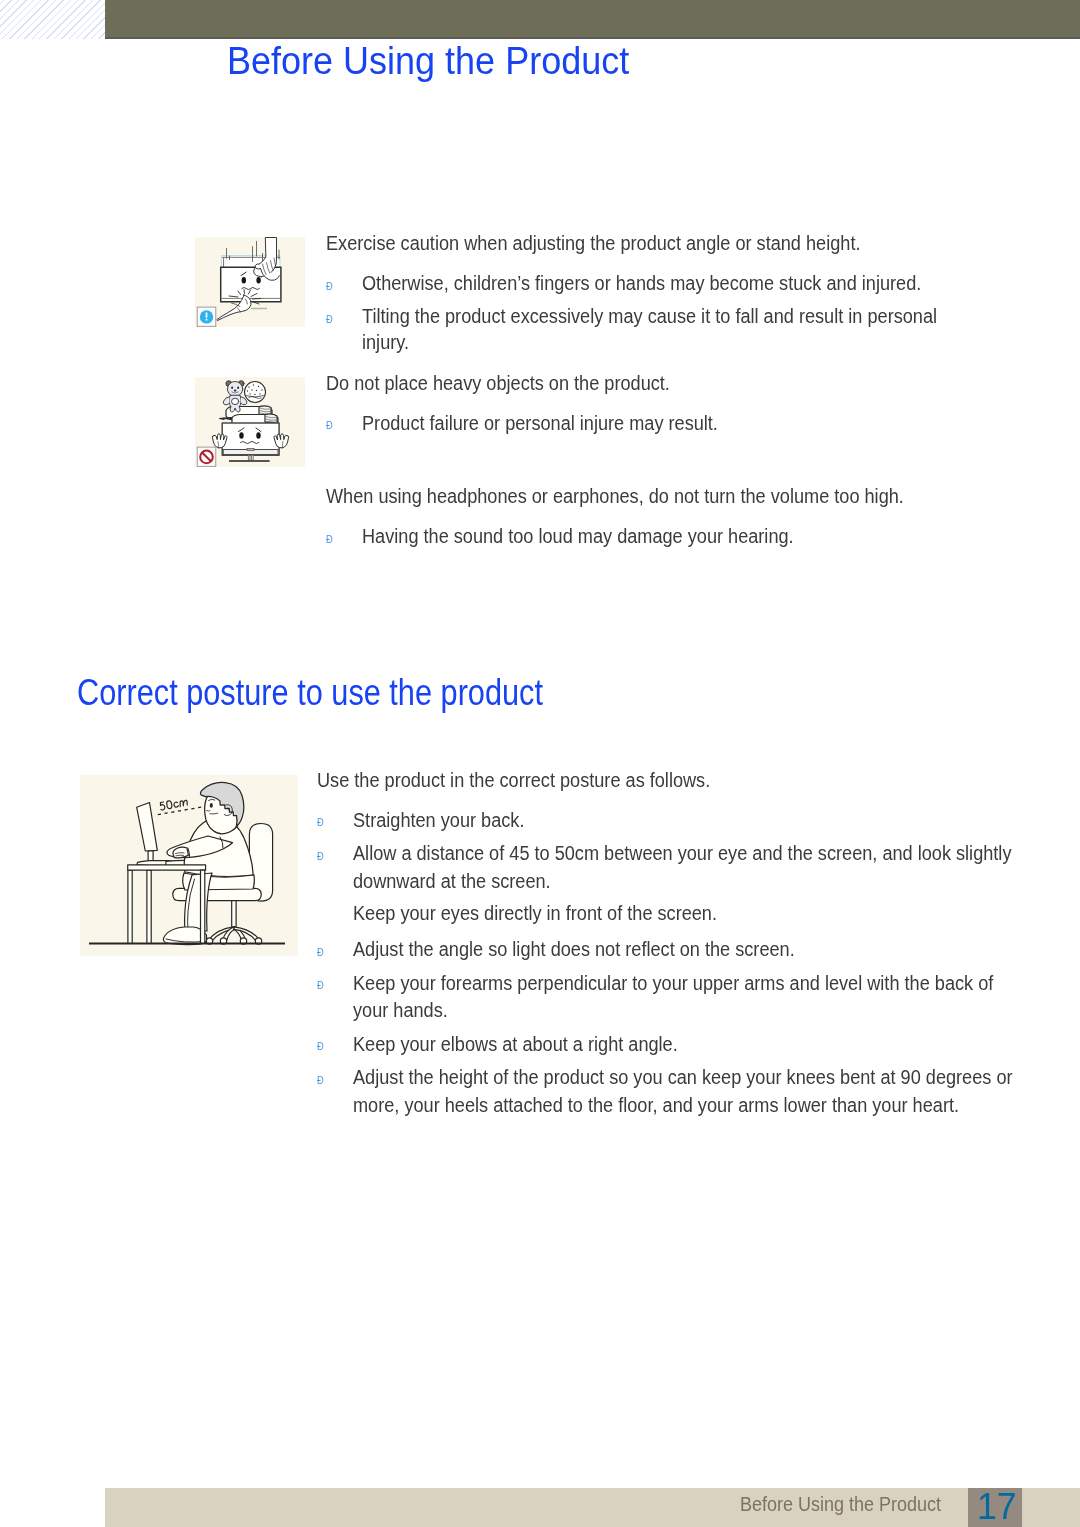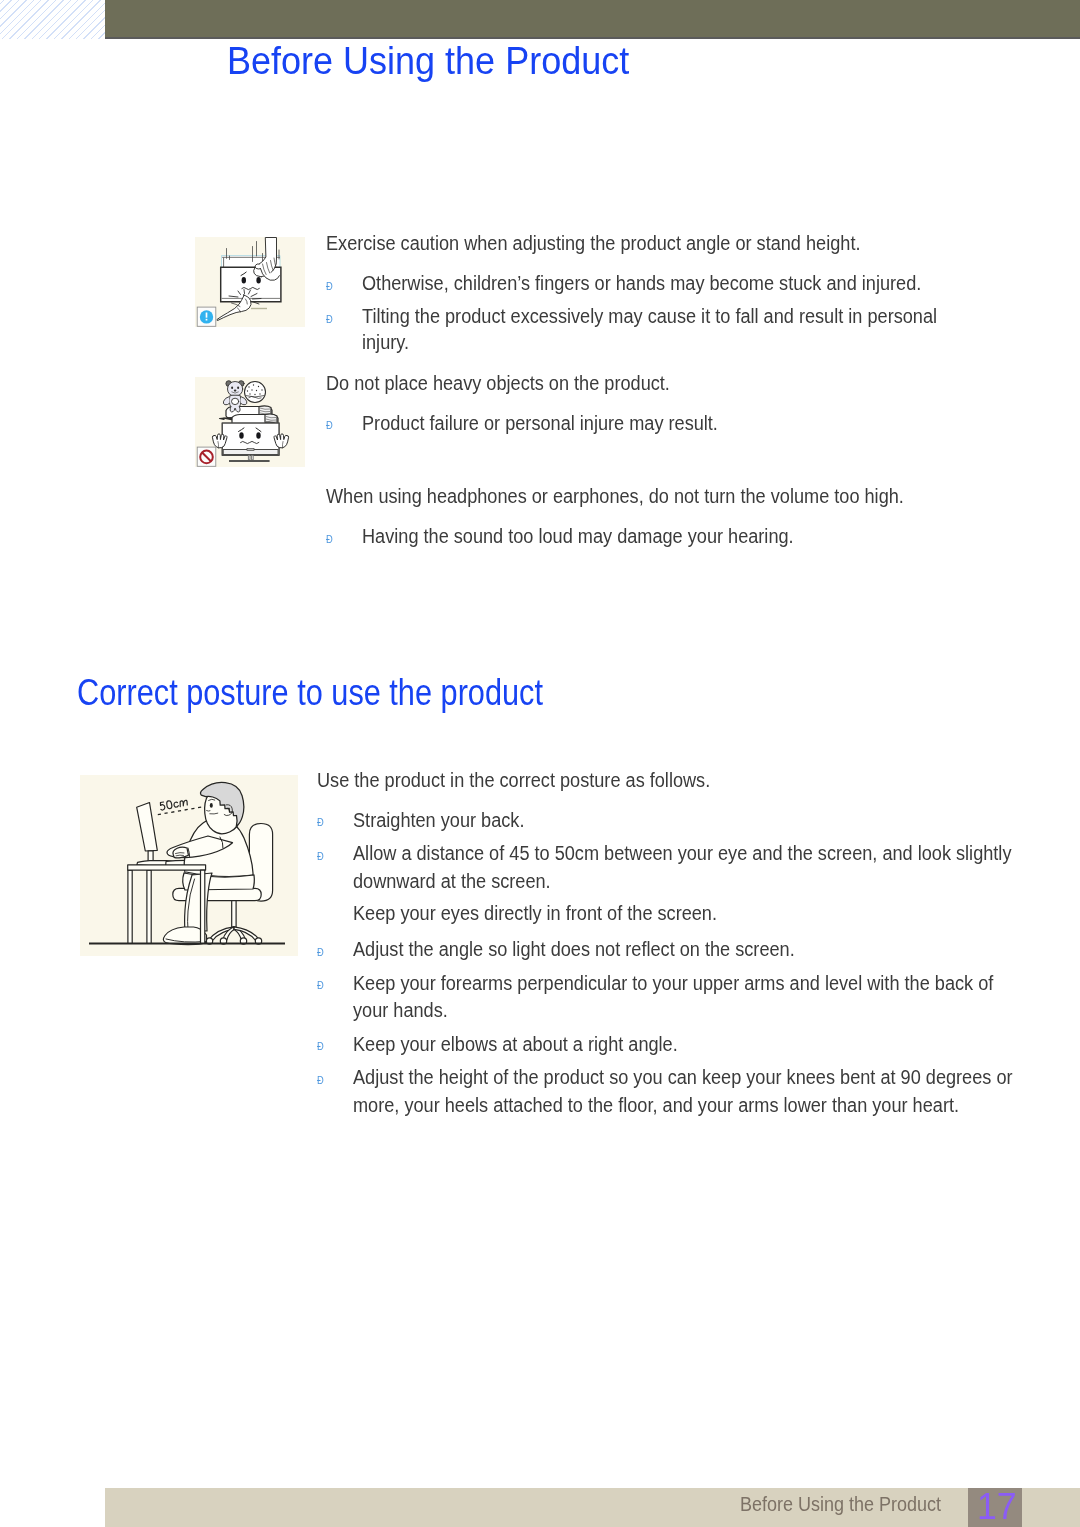--- a/index.html
+++ b/index.html
@@ -31,21 +31,21 @@
       white-space:nowrap; transform:scaleX(0.853); transform-origin:0 0; }
   .illsvg { -webkit-font-smoothing:antialiased; }
   .ill { position:absolute; background:#FAF7EA; overflow:hidden; }
   .illsvg { display:block; width:100%; height:100%; }
 
   
   .footer { position:absolute; left:105px; top:1488px; width:975px; height:39px; background:#D8D2BF; }
   .footer-text { position:absolute; left:740px; top:1494.3px; font-size:20px; line-height:20px;
       color:#7D7266; white-space:nowrap; transform:scaleX(0.9); transform-origin:0 0; }
   .pagenum-box { position:absolute; left:968px; top:1488px; width:54.2px; height:39px; background:#948A7F; }
-  .pagenum { position:absolute; left:976.9px; top:1489px; color:#8b5cf6; font-size:36px; line-height:36px;
+  .pagenum { position:absolute; left:976.9px; top:1489px; color:#0369a1; font-size:36px; line-height:36px;
       transform:scaleX(0.99); transform-origin:0 0; }
 </style>
 </head>
 <body>
 
 <div class="hdr-stripes"></div>
 <div class="hdr-bar"></div>
 <div class="hdr-bar-shadow"></div>
 <div class="page-title">Before Using the Product</div>
 

